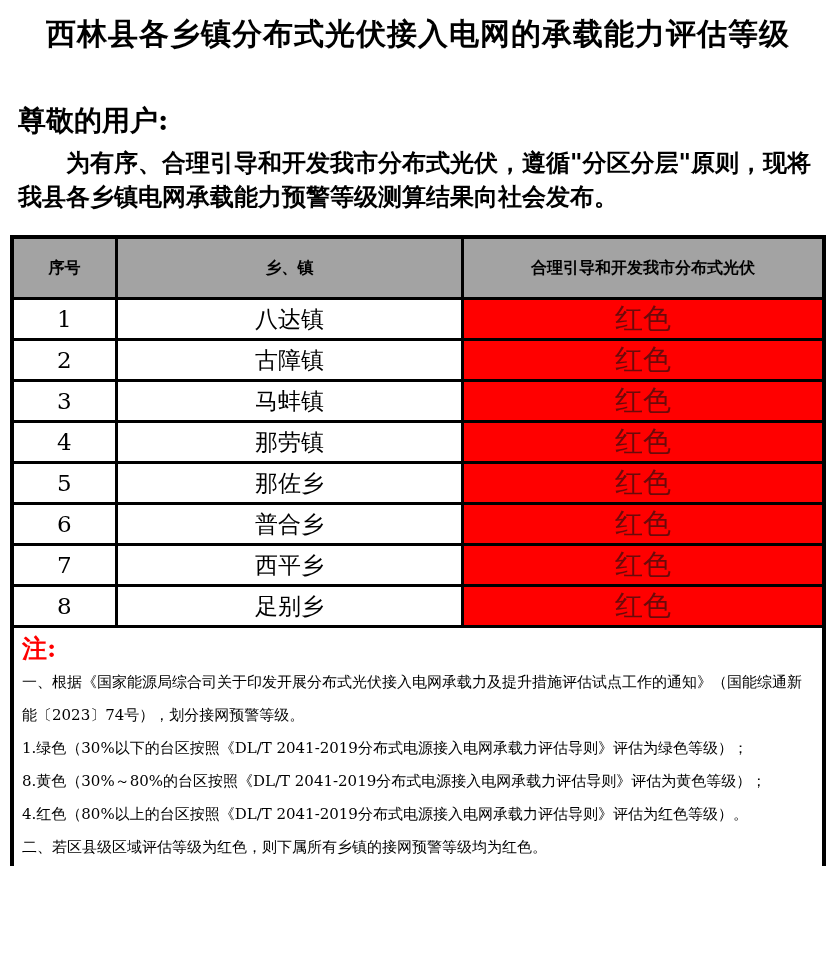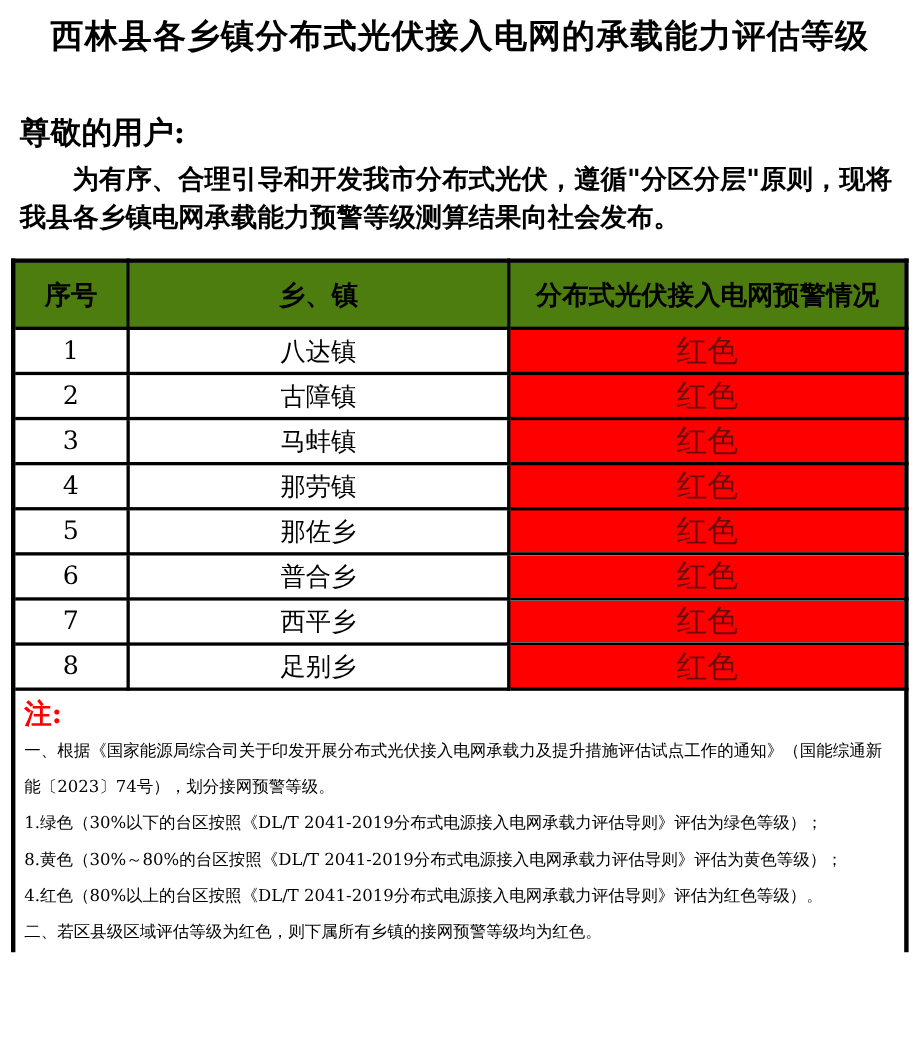--- a/index.html
+++ b/index.html
@@ -50,23 +50,23 @@
     border: 3px solid #000000;
     text-align: center;
     padding: 0;
     overflow: hidden;
   }
   col.c-no    { width: 104px; }
   col.c-town  { width: 345px; }
   col.c-status{ width: 360px; }
   table.assessment thead th {
     height: 58px;
-    font-size: 24px;
+    font-size: 16px;
     font-weight: bold;
-    background: #4d7c0f;
+    background: #a3a3a3;
   }
   table.assessment td.cell-no,
   table.assessment td.cell-town {
     height: 27px;
     font-size: 23px;
     font-weight: normal;
     background: #ffffff;
   }
   table.assessment td.cell-status {
     height: 27px;
@@ -106,21 +106,21 @@
   <table class="assessment">
     <colgroup>
       <col class="c-no">
         <col class="c-town">
         <col class="c-status">
     </colgroup>
     <thead>
       <tr>
         <th>序号</th>
         <th>乡、镇</th>
-        <th>分布式光伏接入电网预警情况</th>
+        <th>合理引导和开发我市分布式光伏</th>
       </tr>
     </thead>
     <tbody>
       <tr>
         <td class="cell-no">1</td>
         <td class="cell-town">八达镇</td>
         <td class="cell-status status-red" style="background: rgb(255, 0, 0); color: rgb(107, 10, 10);">红色</td>
       </tr>
       <tr>
         <td class="cell-no">2</td>

